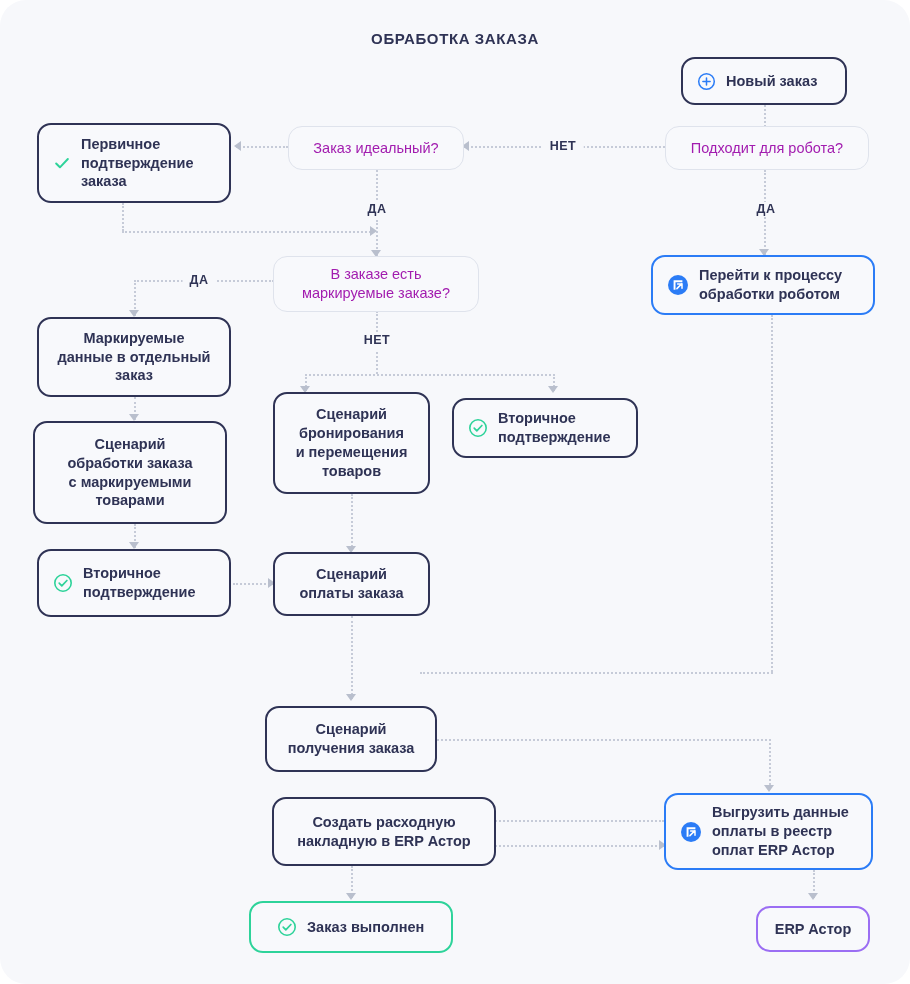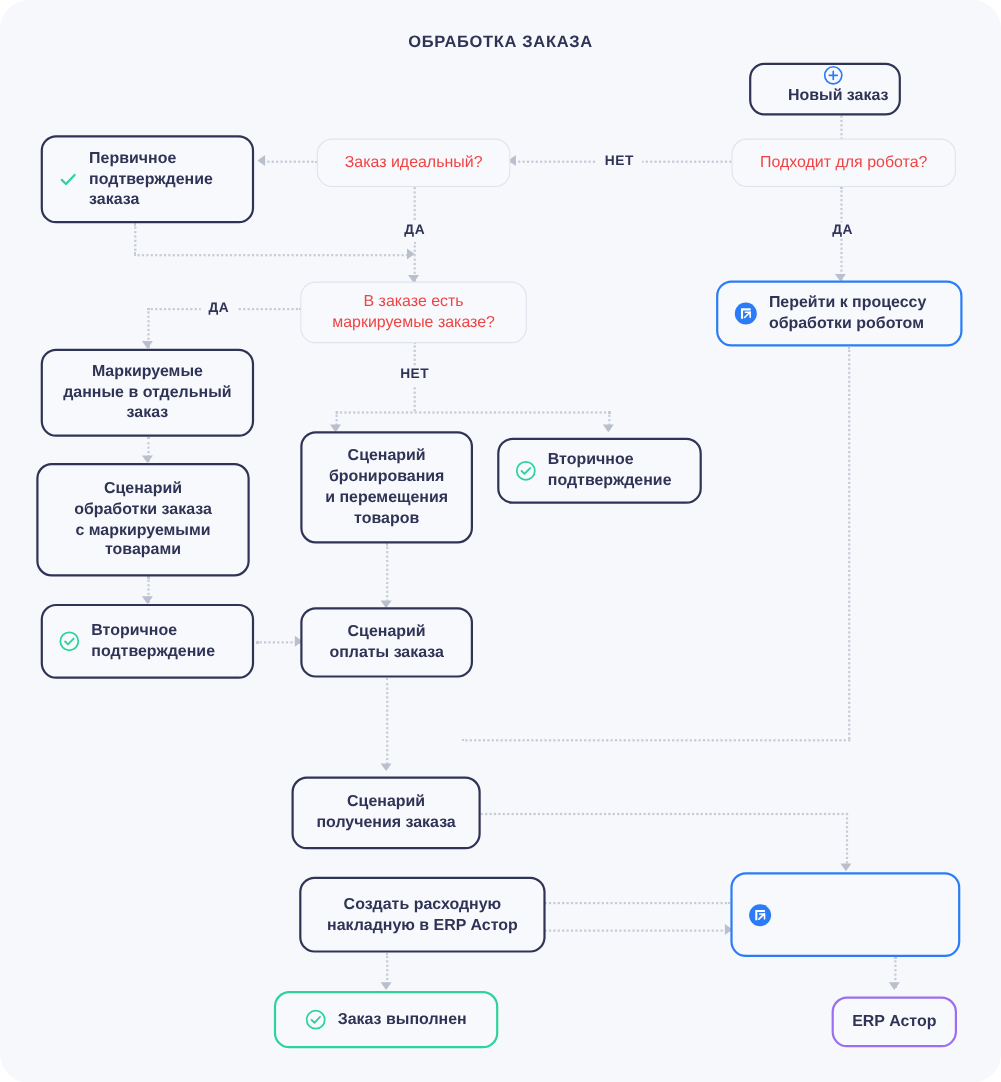--- a/index.html
+++ b/index.html
@@ -22,21 +22,21 @@
     position:absolute;box-sizing:border-box;
     display:flex;align-items:center;justify-content:center;
     border-radius:14px;
     font-size:14.5px;line-height:1.3;
     text-align:center;
     background:#f8f9fc;
     z-index:3;
   }
   .node .txt{white-space:pre-line;}
   .node.dark{border:2.2px solid #2f3355;color:#2f3355;font-weight:bold;}
-  .node.decision{border:1.6px solid #dfe3ec;color:#ef4444;font-weight:normal;background:#f8f9fc;}
+  .node.decision{border:1.6px solid #dfe3ec;color:#a21caf;font-weight:normal;background:#f8f9fc;}
   .node.blue{border:2.2px solid #2b7cf6;color:#2f3355;font-weight:bold;}
   .node.green{border:2.2px solid #2ed39a;color:#2f3355;font-weight:bold;}
   .node.purple{border:2.2px solid #9b6ef3;color:#2f3355;font-weight:bold;}
   .node.lefticon{justify-content:flex-start;text-align:left;padding-left:14px;}
   .node.lefticon .txt{margin-left:10px;}
 
   
   .ic{flex:0 0 auto;display:inline-flex;align-items:center;justify-content:center;}
   .ic svg{display:block;}
 
@@ -127,21 +127,21 @@
 
   <div class="edge v" style="left:813px;top:870px;height:28px;"></div>
   <div class="arrow arr-d" style="left:808px;top:893px;"></div>
 
   <div class="elabel" style="left:563px;top:146px;">НЕТ</div>
   <div class="elabel" style="left:766px;top:209px;">ДА</div>
   <div class="elabel" style="left:377px;top:209px;">ДА</div>
   <div class="elabel" style="left:199px;top:280px;">ДА</div>
   <div class="elabel" style="left:377px;top:340px;">НЕТ</div>
 
-  <div class="node dark lefticon" style="left:681px;top:57px;width:138px;height:48px;flex-direction:column;">
+  <div class="node dark lefticon" style="left:681px;top:57px;width:166px;height:48px;">
     <span class="ic">
       <svg width="19" height="19" viewBox="0 0 20 20">
           <circle cx="10" cy="10" r="8.2" fill="none" stroke="#2b7cf6" stroke-width="1.6"></circle>
           <path d="M10 6.2v7.6M6.2 10h7.6" stroke="#2b7cf6" stroke-width="1.6" stroke-linecap="round"></path>
         </svg>
     </span>
     <span class="txt">Новый заказ</span>
   </div>
 
   <div class="node decision" style="left:665px;top:126px;width:204px;height:44px;">
@@ -238,20 +238,23 @@
   </div>
 
   <div class="node blue lefticon" style="left:664px;top:793px;width:209px;height:77px;">
     <span class="ic">
       <svg width="22" height="22" viewBox="0 0 22 22">
           <circle cx="11" cy="11" r="10" fill="#2b7cf6"></circle>
           <path d="M6.6 6.3h8.8v1.9H8.5v7.5H6.6z" fill="#fff"></path>
           <path d="M14.9 9.6l-5 5M10.6 9.9h4.4v4.4" fill="none" stroke="#fff" stroke-width="1.5" stroke-linecap="round" stroke-linejoin="round"></path>
         </svg>
     </span>
+    <span class="txt">Выгрузить данные
+оплаты в реестр
+оплат ERP Астор</span>
   </div>
 
   <div class="node purple" style="left:756px;top:906px;width:114px;height:46px;">
     <span class="txt">ERP Астор</span>
   </div>
 
   <div class="node green lefticon" style="left:249px;top:901px;width:204px;height:52px;padding-left:26px;">
     <span class="ic">
       <svg width="20" height="20" viewBox="0 0 20 20">
           <circle cx="10" cy="10" r="8.2" fill="none" stroke="#2ed39a" stroke-width="1.6"></circle>

